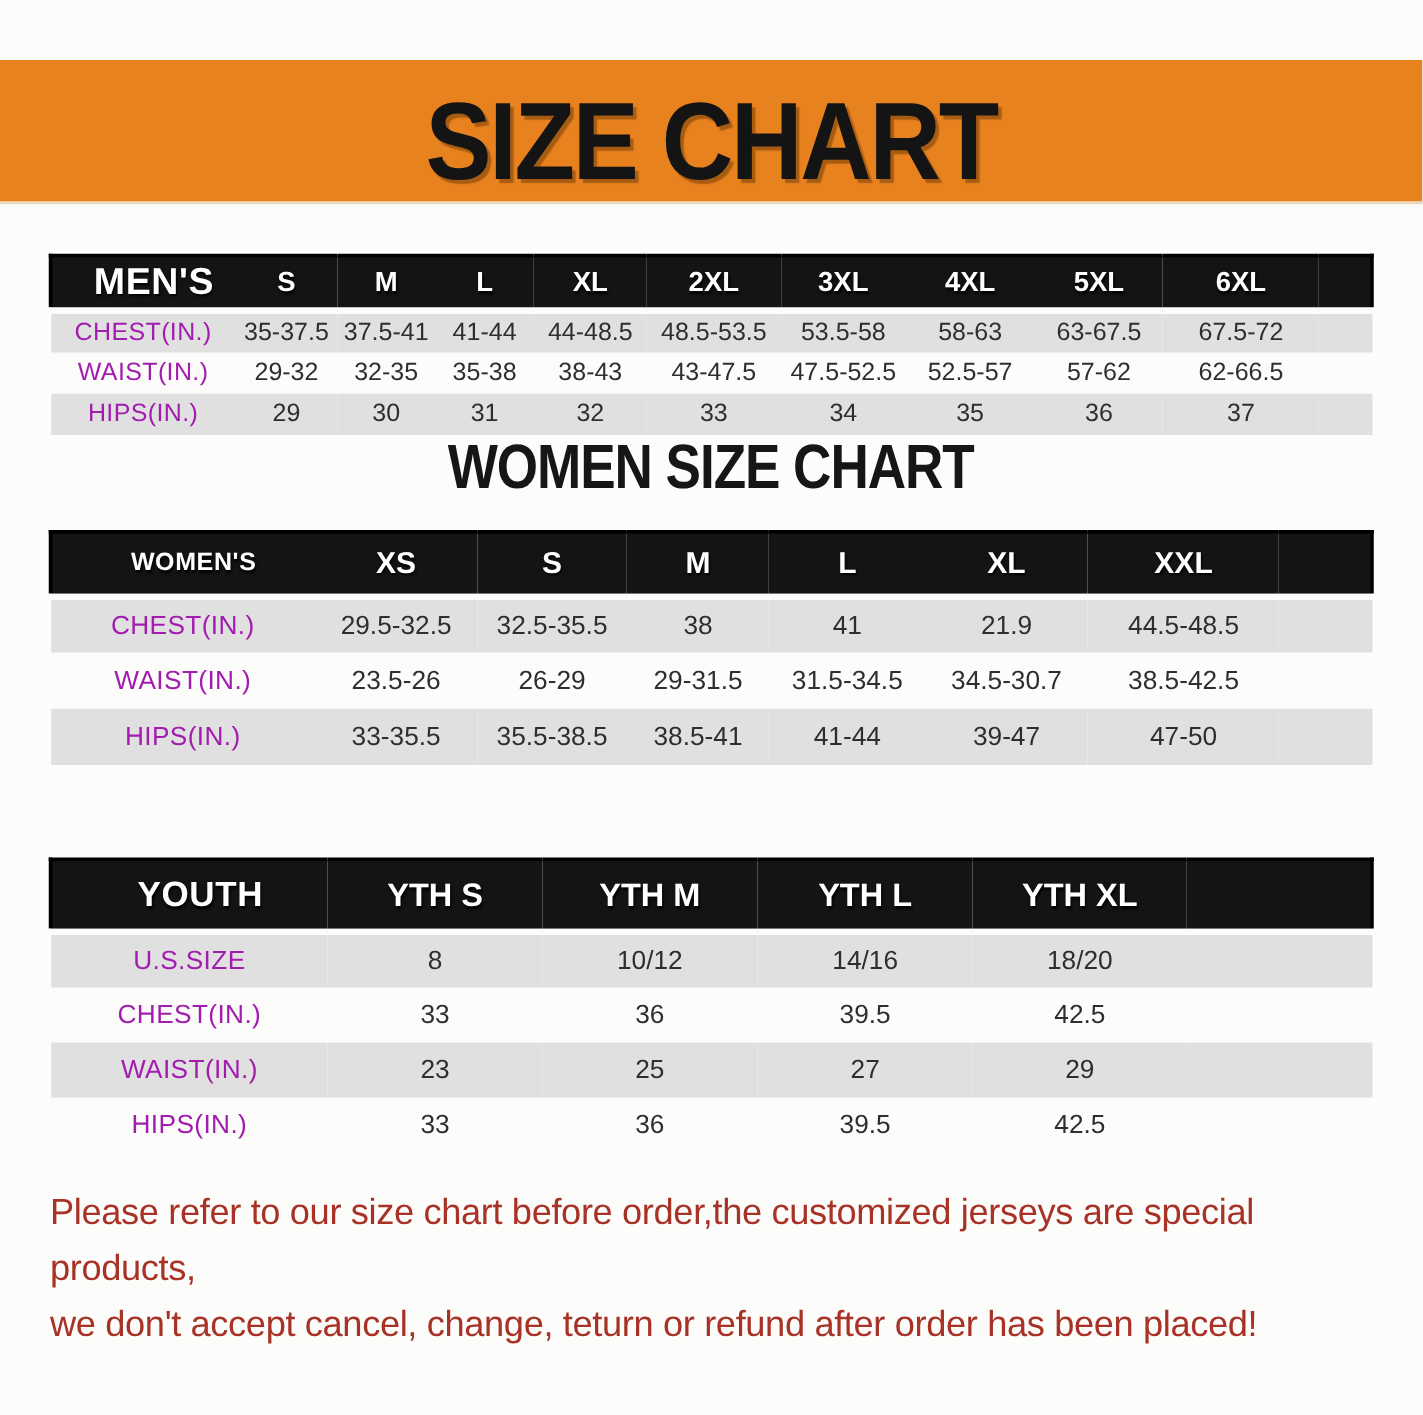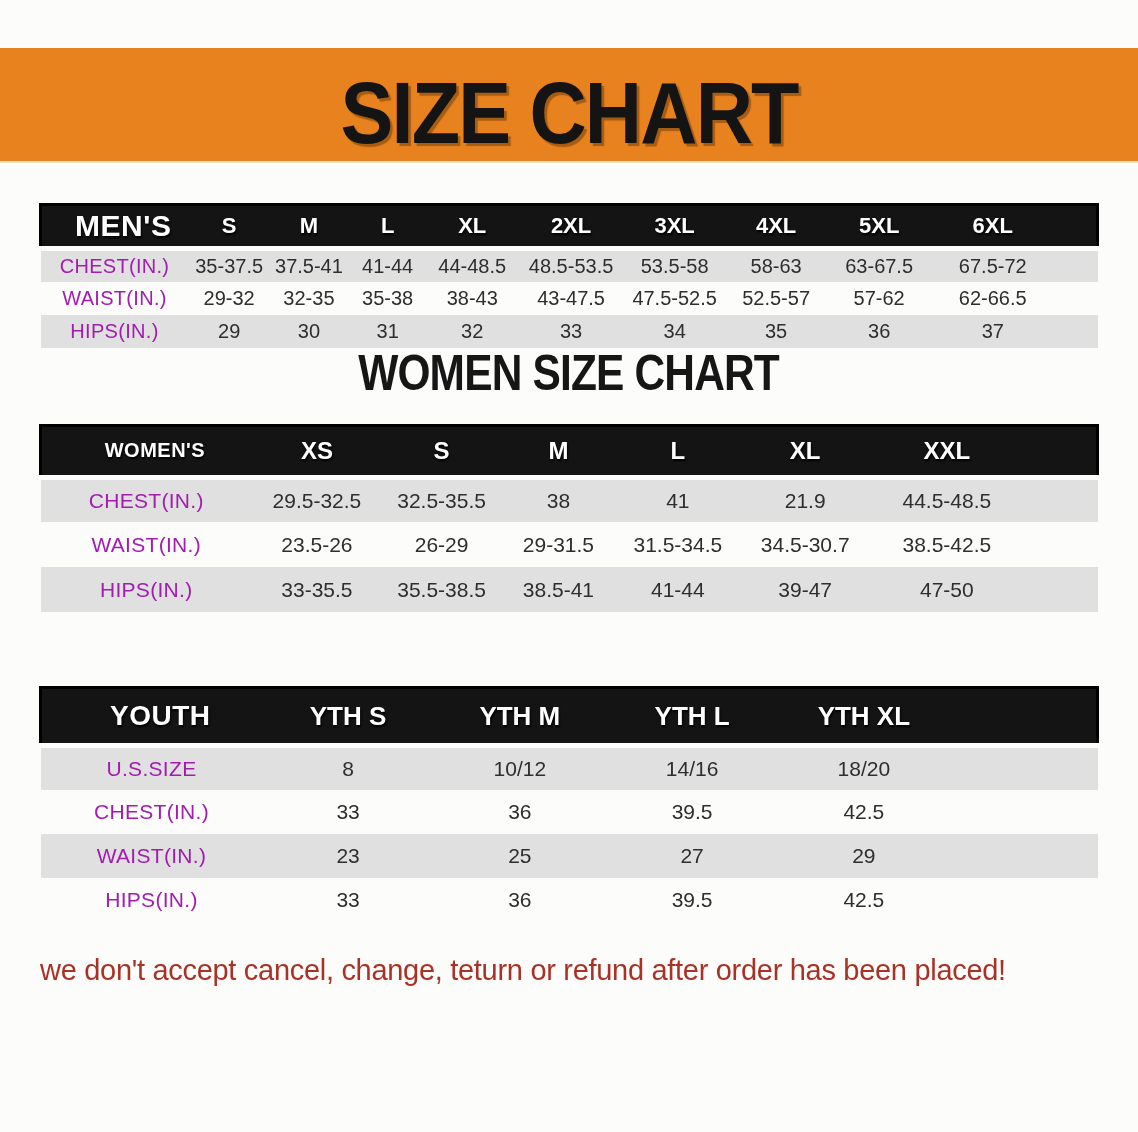--- a/index.html
+++ b/index.html
@@ -274,16 +274,17 @@
             <td class="val">36</td>
             <td class="val">39.5</td>
             <td class="val">42.5</td>
             <td class="spacer"></td>
           </tr>
         </tbody>
     </table>
   </section>
 
   <footer class="notice">
+    <div>Please refer to our size chart before order,the customized jerseys are special products,</div>
     <div>we don't accept cancel, change, teturn or refund after order has been placed!</div>
   </footer>
 
 </div>
 
 </body></html>

